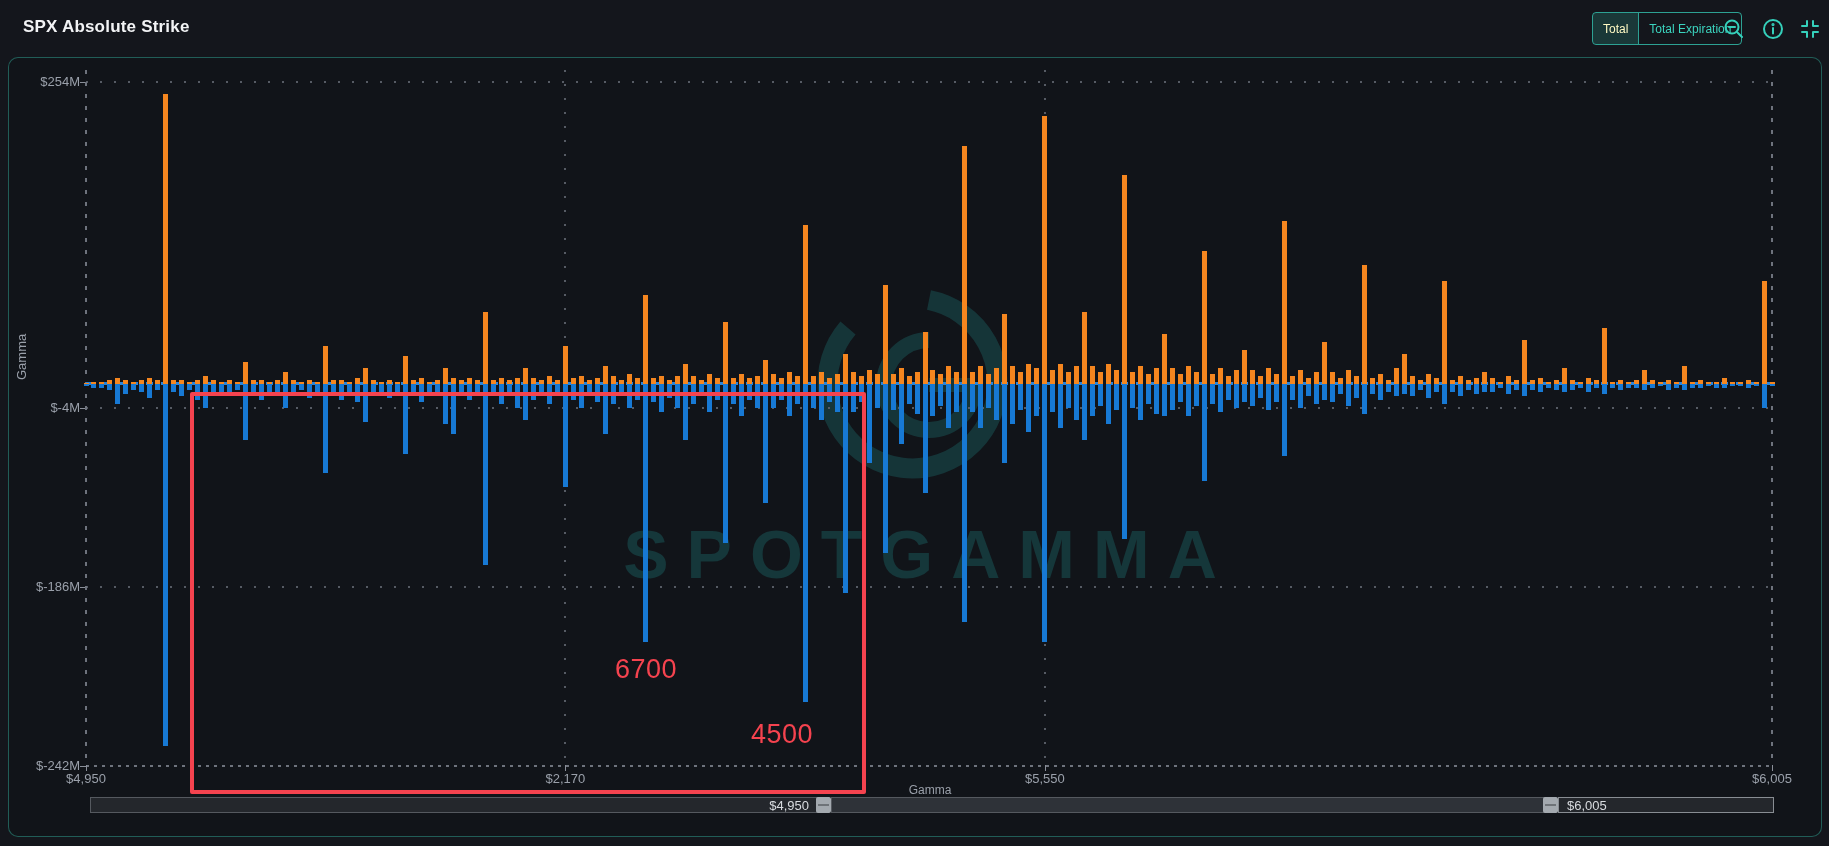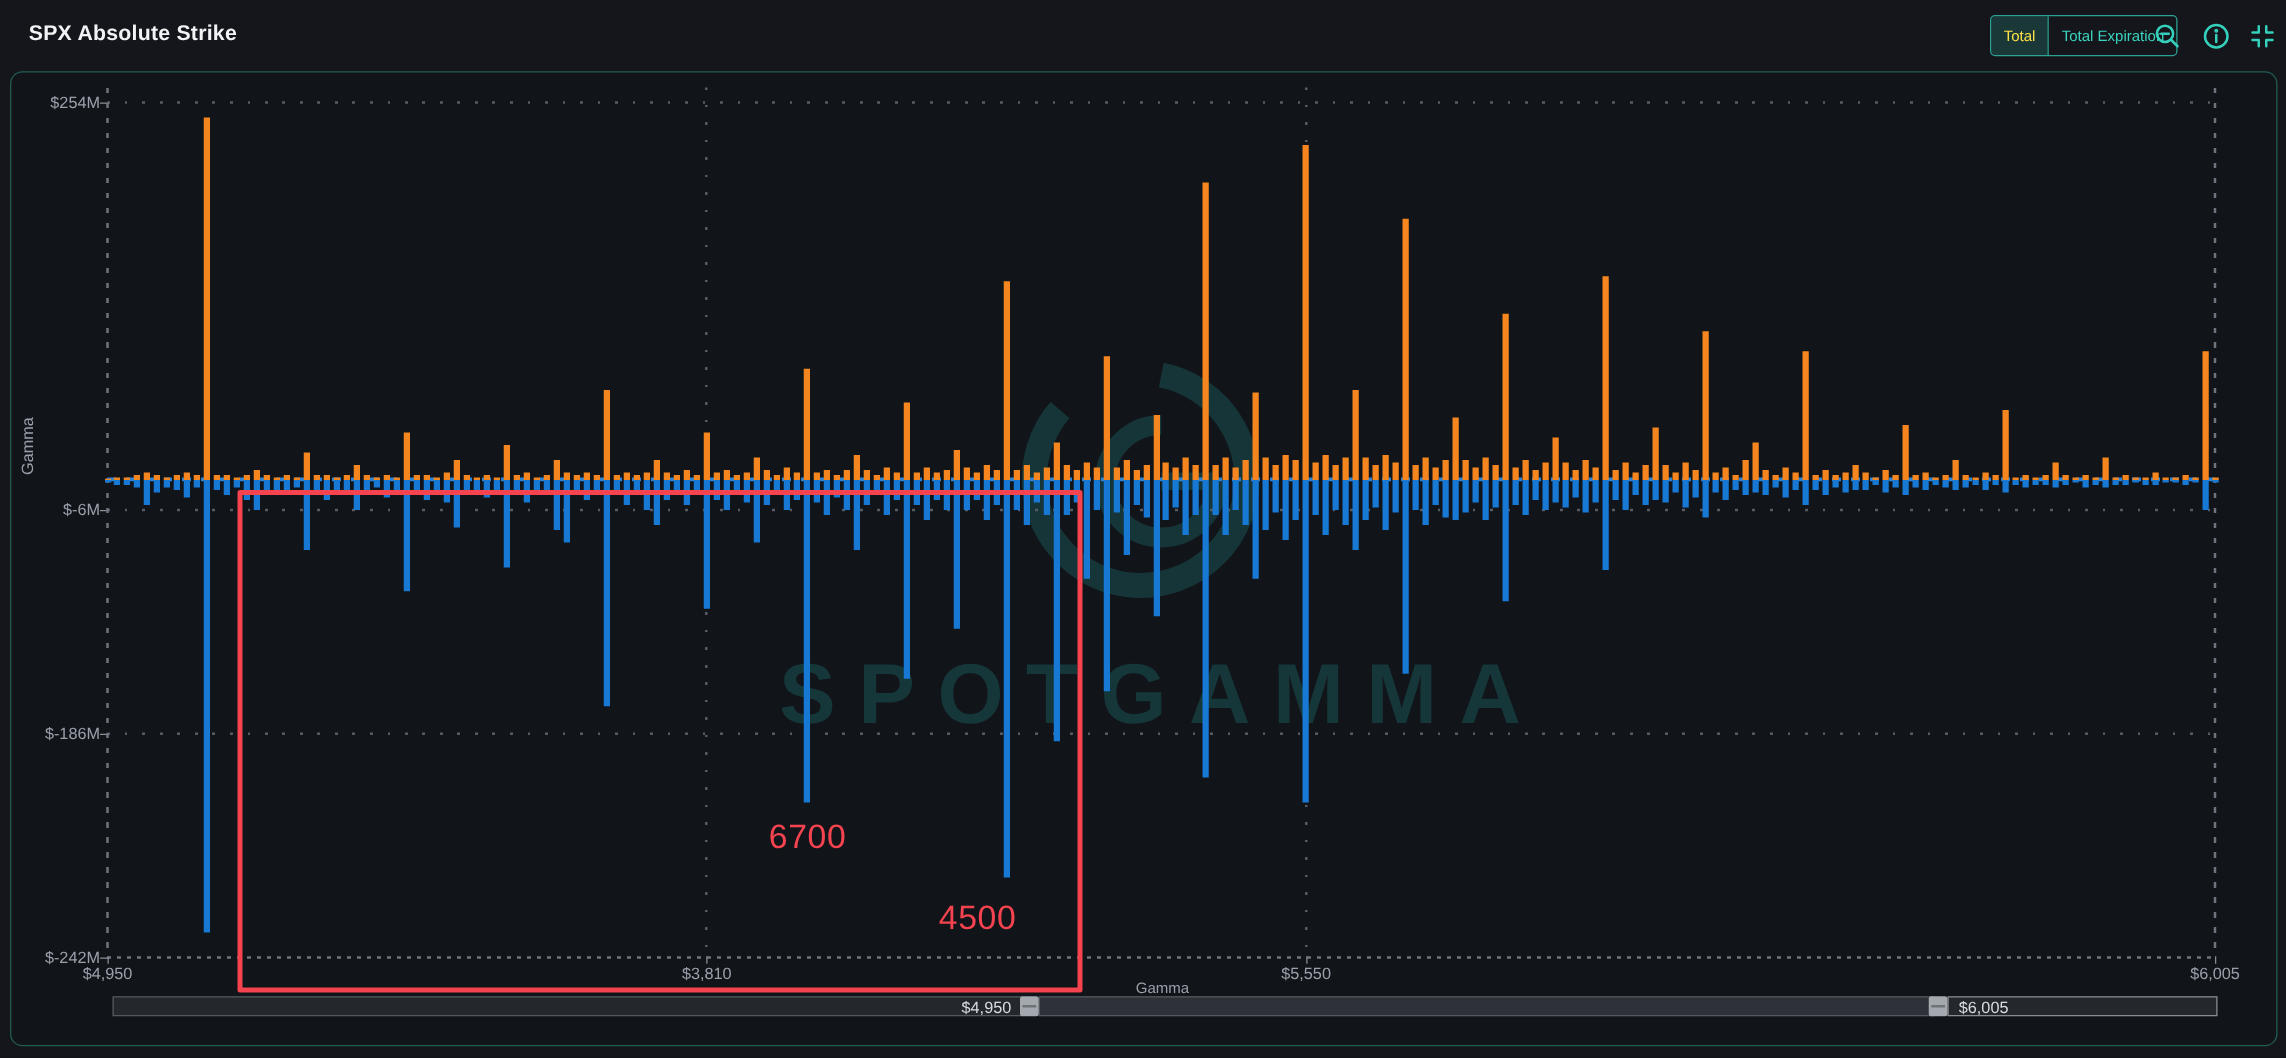--- a/index.html
+++ b/index.html
@@ -4,21 +4,21 @@
 <style>
   html,body{margin:0;padding:0;background:#14161C;}
   body{font-family:"Liberation Sans",sans-serif;-webkit-font-smoothing:antialiased;}
   #stage{position:relative;width:1829px;height:846px;background:#14161C;overflow:hidden;}
 
   
   .topbar{position:absolute;left:0;top:0;width:100%;height:54px;}
   .app-title{position:absolute;left:23px;top:17px;font-size:17px;font-weight:bold;color:#F2F3F5;letter-spacing:.2px;}
   .toggle-group{position:absolute;left:1592px;top:12px;height:31px;display:flex;border:1px solid rgba(53,208,187,.75);border-radius:4px;overflow:hidden;}
   .toggle-btn{display:flex;align-items:center;padding:0 10px;font-size:12px;color:#3BD4BF;background:transparent;cursor:pointer;white-space:nowrap;}
-  .toggle-btn.active{background:rgba(53,208,187,.18);color:#fde047;}
+  .toggle-btn.active{background:rgba(53,208,187,.18);color:#fef9c3;}
   .toggle-btn + .toggle-btn{border-left:1px solid rgba(53,208,187,.75);}
   .icon-btn{position:absolute;top:17px;width:24px;height:24px;cursor:pointer;}
   .icon-btn svg{display:block;}
 
   
   .panel{position:absolute;left:8px;top:57px;width:1812px;height:778px;background:#111419;border:1px solid rgba(61,214,190,.38);border-radius:10px;}
 
   .axis-label{position:absolute;color:#9AA0AA;font-size:13px;}
   .ylab{width:72px;text-align:right;}
   .xlab{width:90px;text-align:center;}
@@ -100,33 +100,33 @@
     </g>
     <text x="929" y="578" text-anchor="middle" font-family="Liberation Sans, sans-serif" font-size="68" font-weight="bold" letter-spacing="18" fill="#16393C" opacity="0.95">SPOTGAMMA</text>
   </svg>
 
   <div id="plot">
       <div class="gridrow" style="left: 86px; top: 80.976px; width: 1686px; position: absolute;"></div>
       <div class="tick" style="left: 80px; top: 81.976px; width: 7px; height: 1px; position: absolute;"></div>
       <div class="axis-label ylab" style="left: 8px; top: 73.976px; position: absolute;">$254M</div>
       <div class="gridrow" style="left: 86px; top: 406.844px; width: 1686px; position: absolute;"></div>
       <div class="tick" style="left: 80px; top: 407.844px; width: 7px; height: 1px; position: absolute;"></div>
-      <div class="axis-label ylab" style="left: 8px; top: 399.844px; position: absolute;">$-6M</div>
+      <div class="axis-label ylab" style="left: 8px; top: 399.844px; position: absolute;">$-4M</div>
       <div class="gridrow" style="left: 86px; top: 585.674px; width: 1686px; position: absolute;"></div>
       <div class="tick" style="left: 80px; top: 586.674px; width: 7px; height: 1px; position: absolute;"></div>
       <div class="axis-label ylab" style="left: 8px; top: 578.674px; position: absolute;">$-186M</div>
       <div class="axisline-h" style="left: 86px; top: 764.504px; width: 1686px; position: absolute;"></div>
       <div class="tick" style="left: 80px; top: 765.504px; width: 7px; height: 1px; position: absolute;"></div>
       <div class="axis-label ylab" style="left: 8px; top: 757.504px; position: absolute;">$-242M</div>
       <div class="axisline-v" style="left: 85px; top: 70px; height: 695px; position: absolute;"></div>
       <div class="tick" style="left: 86px; top: 765px; width: 1px; height: 6px; position: absolute;"></div>
       <div class="axis-label xlab" style="left: 41px; top: 771px; position: absolute;">$4,950</div>
       <div class="gridcol" style="left: 564.431px; top: 70px; height: 695px; position: absolute;"></div>
       <div class="tick" style="left: 565.431px; top: 765px; width: 1px; height: 6px; position: absolute;"></div>
-      <div class="axis-label xlab" style="left: 520.431px; top: 771px; position: absolute;">$3,810</div>
+      <div class="axis-label xlab" style="left: 520.431px; top: 771px; position: absolute;">$2,170</div>
       <div class="gridcol" style="left: 1043.86px; top: 70px; height: 695px; position: absolute;"></div>
       <div class="tick" style="left: 1044.86px; top: 765px; width: 1px; height: 6px; position: absolute;"></div>
       <div class="axis-label xlab" style="left: 999.863px; top: 771px; position: absolute;">$5,550</div>
       <div class="axisline-v" style="left: 1771px; top: 70px; height: 695px; position: absolute;"></div>
       <div class="tick" style="left: 1772px; top: 765px; width: 1px; height: 6px; position: absolute;"></div>
       <div class="axis-label xlab" style="left: 1727px; top: 771px; position: absolute;">$6,005</div>
     </div>
   <div id="baseline-dash"></div>
   <div id="bars">
       <div class="bar call" style="left: 83.5px; top: 383px; height: 1px; position: absolute;"></div>

